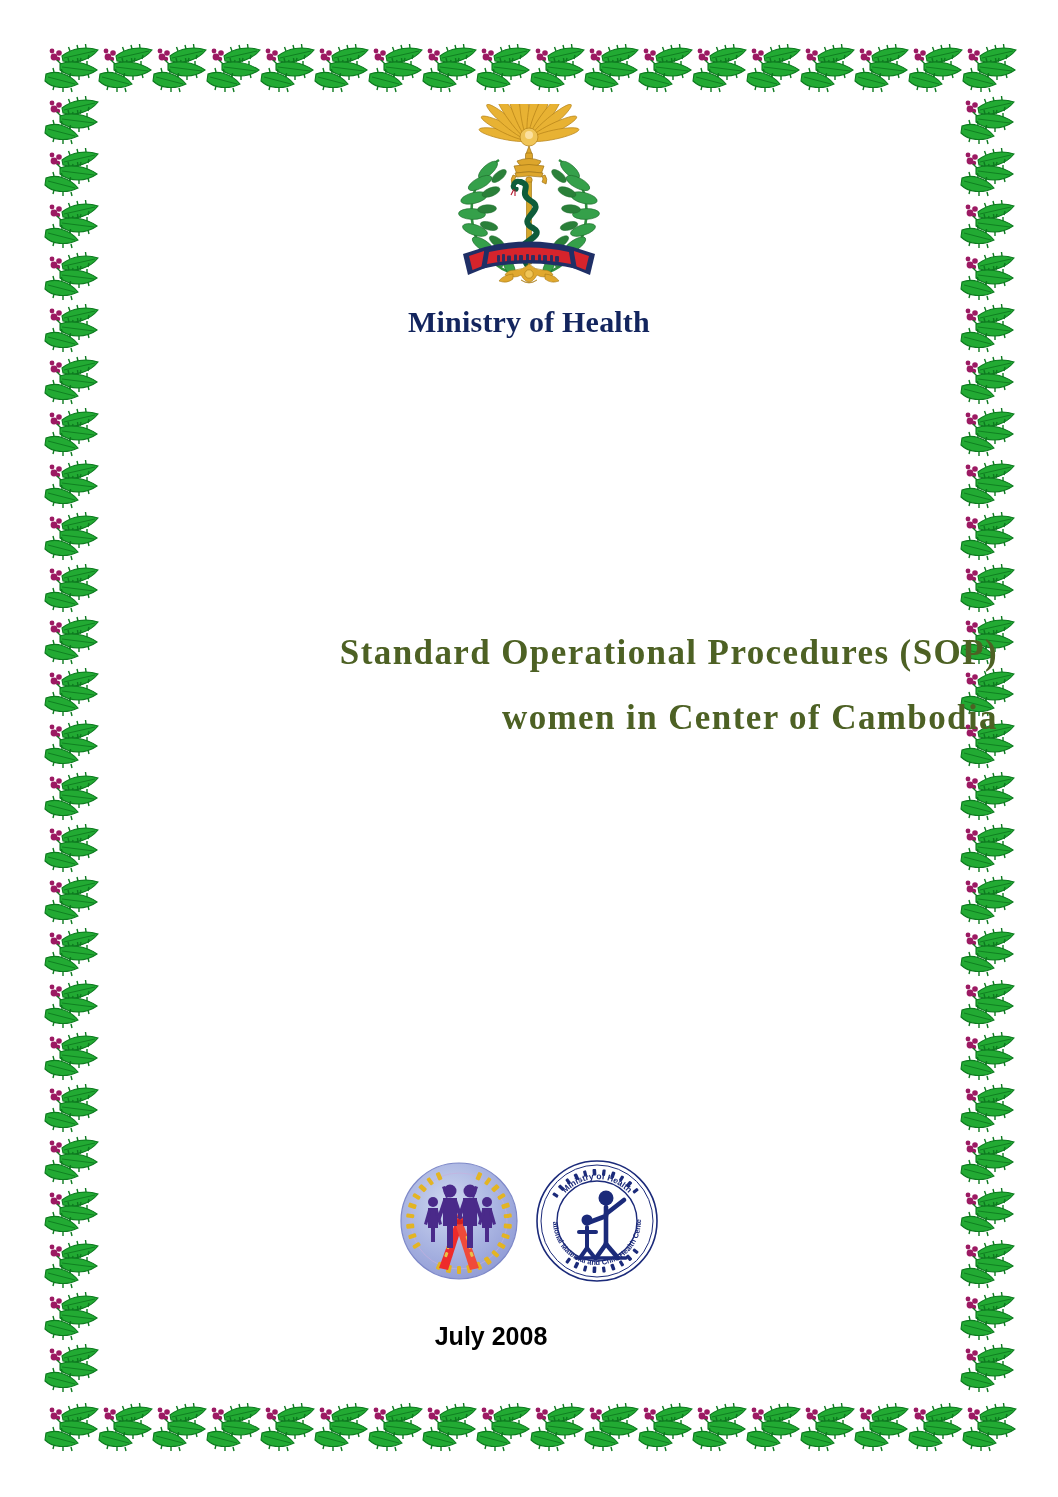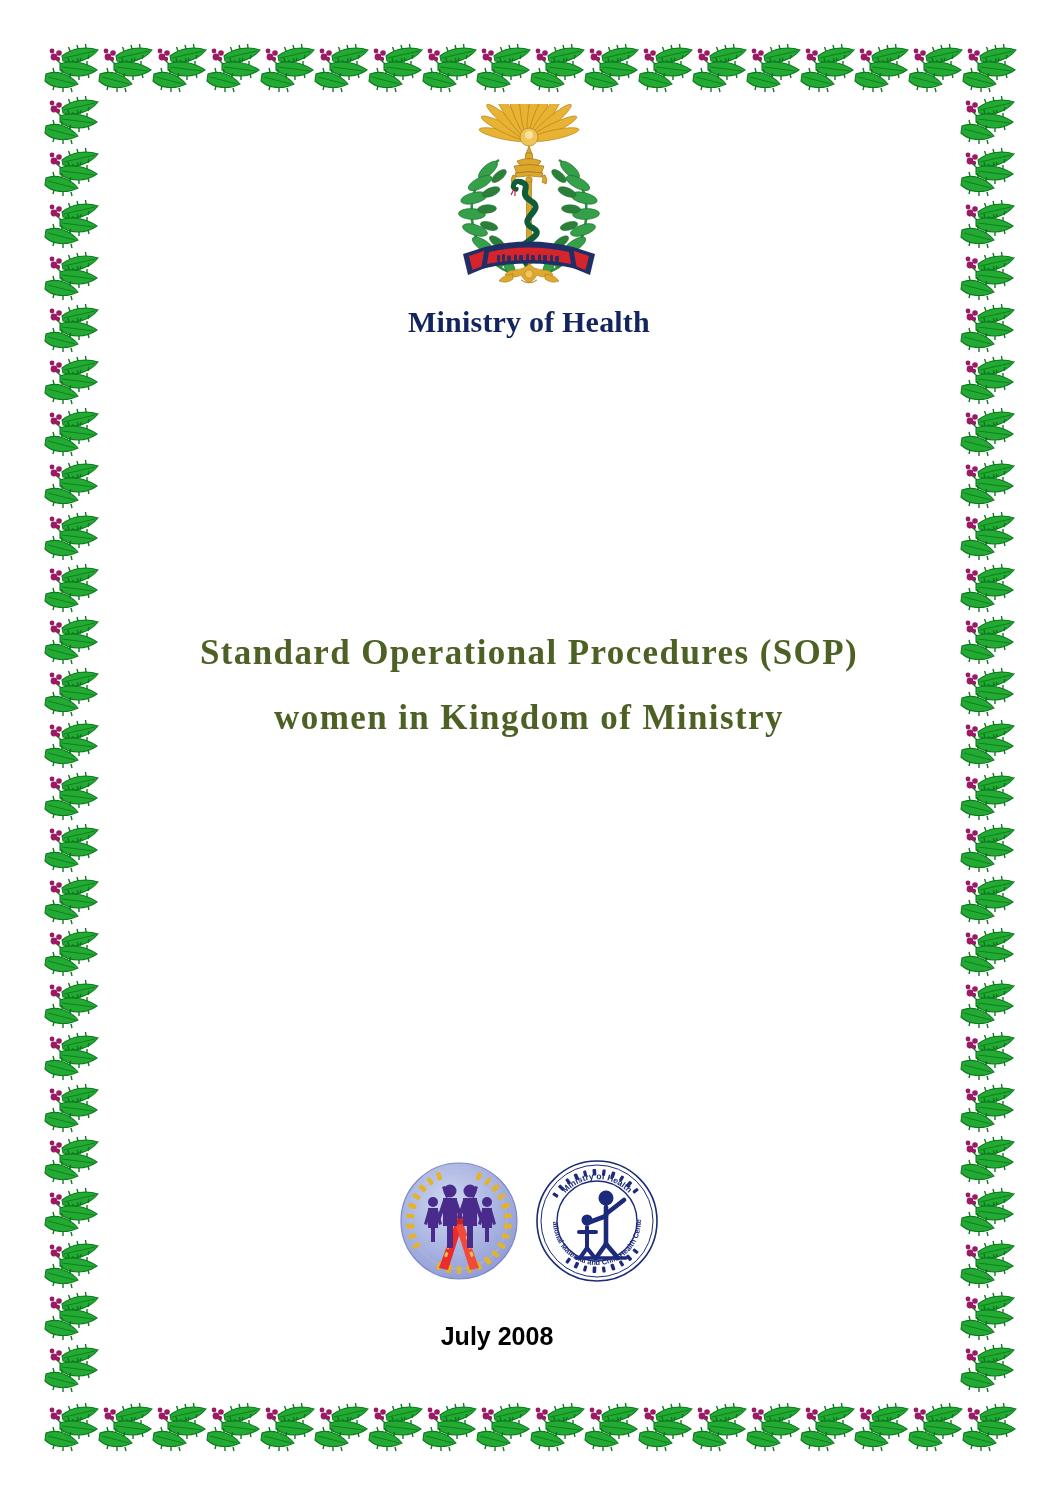--- a/index.html
+++ b/index.html
@@ -67,42 +67,42 @@
     top: 620px;
     width: 938px;
     text-align: center;
     color: #4d6124;
     font-family: "Liberation Serif", serif;
     font-weight: bold;
     font-size: 35px;
     line-height: 65px;
     letter-spacing: 1.4px;
   }
-  .doc-title .tline { display: block; white-space: nowrap; }
+  .doc-title .tline { display: block; white-space: nowrap; text-align: right; }
 
   
   .logos {
     position: absolute;
     left: 0;
     top: 1158px;
     width: 1058px;
     text-align: center;
     font-size: 0;
   }
   .logo-slot {
     display: inline-block;
     vertical-align: middle;
   }
   .logo-nchads { width: 122px; height: 122px; margin-right: 14px; }
   .logo-nmchc  { width: 126px; height: 126px; }
 
   
   .doc-date {
     position: absolute;
-    left: 6px;
+    left: 0;
     top: 1322px;
     width: 982px;
     text-align: center;
     color: #000000;
     font-family: "Liberation Sans", sans-serif;
     font-weight: bold;
     font-size: 25px;
   }
 </style>
 </head>
@@ -1805,21 +1805,21 @@
           <path d="M92 176 q8 5 16 0 q-8 6 -16 0 z"></path>
         </g>
       </svg>
     </span>
   </div>
 
   <div class="ministry-title">Ministry of Health</div>
 
   <div class="doc-title">
     <span class="tline">Standard Operational Procedures (SOP)</span>
-    <span class="tline">women in Kingdom of Ministry</span>
+    <span class="tline">women in Center of Cambodia</span>
   </div>
 
   <div class="logos">
 
     <span class="logo-slot logo-nchads">
       <svg viewBox="0 0 122 122" width="122" height="122" xmlns="http://www.w3.org/2000/svg">
         <defs>
           <radialGradient id="nchadsDisc" cx="42%" cy="35%" r="72%">
             <stop offset="0%" stop-color="#cfd8f0"></stop>
             <stop offset="55%" stop-color="#aab5e2"></stop>

